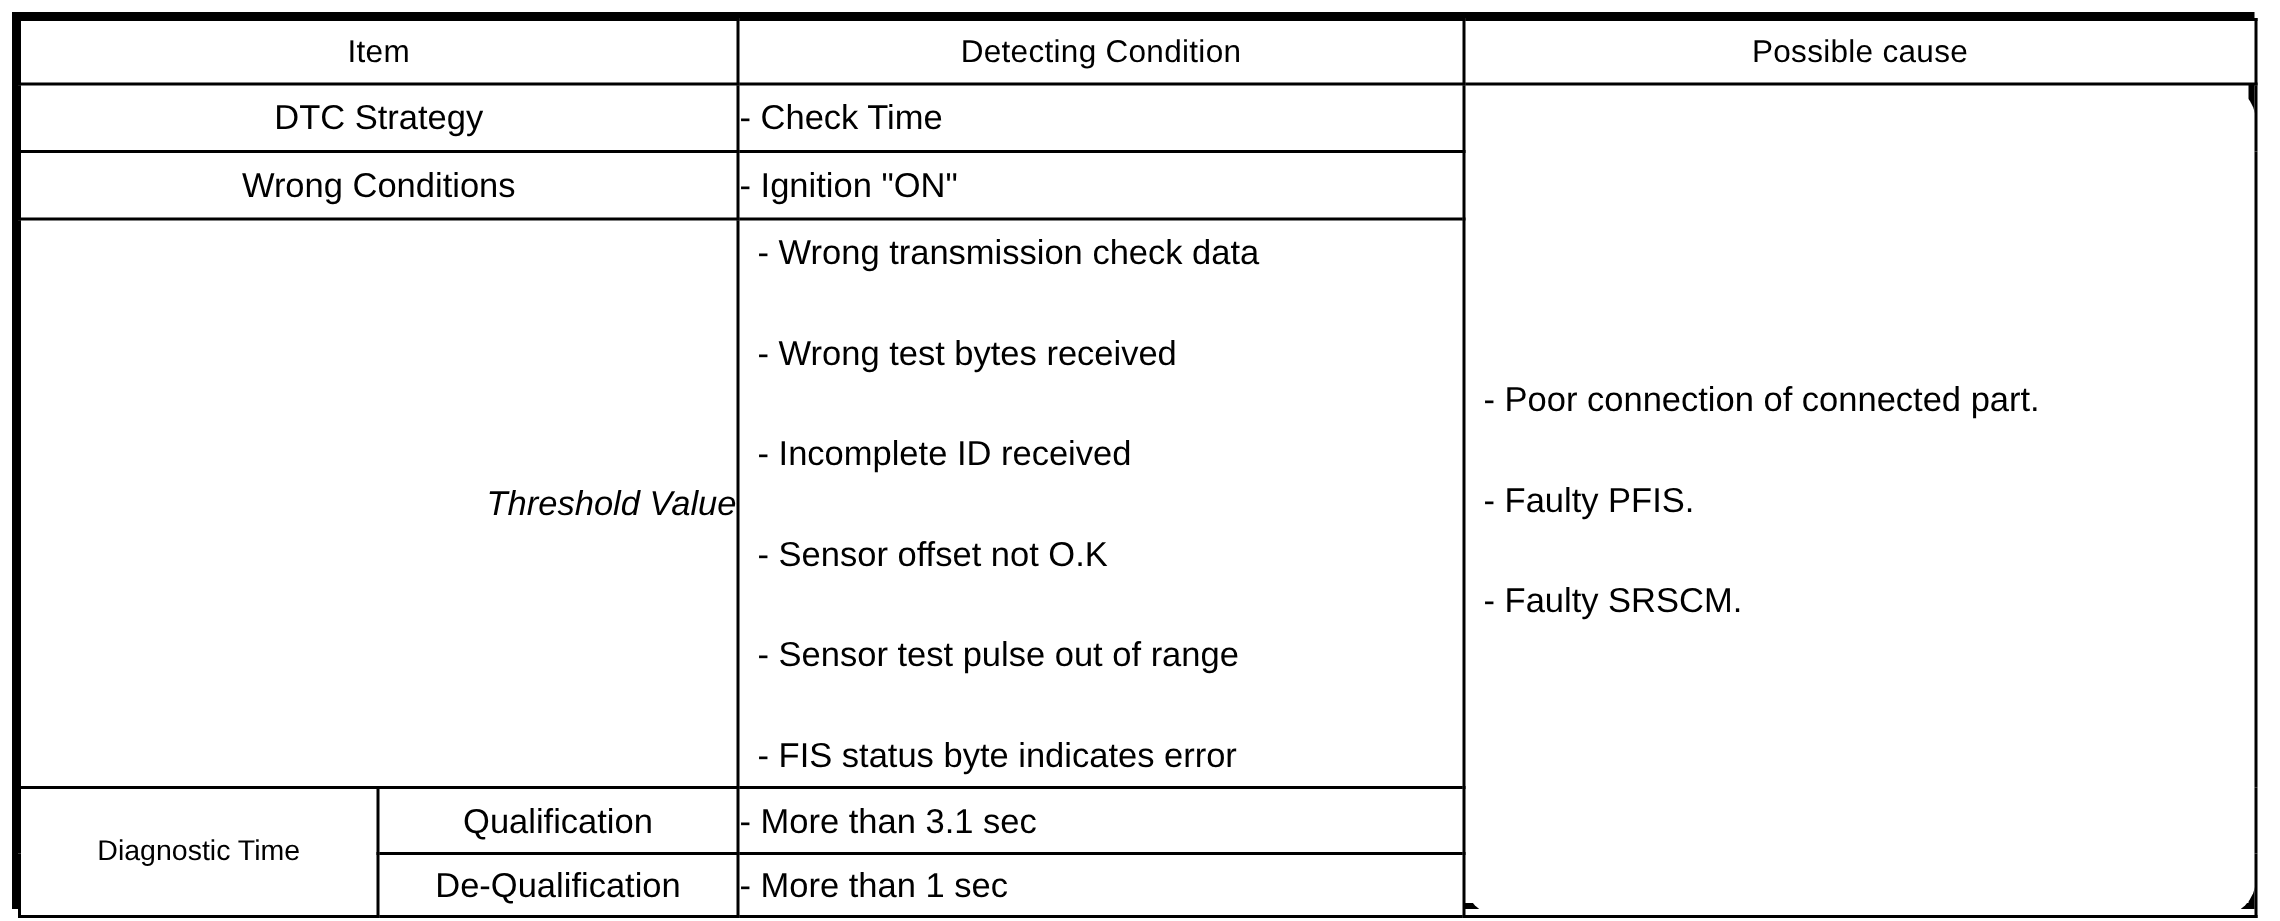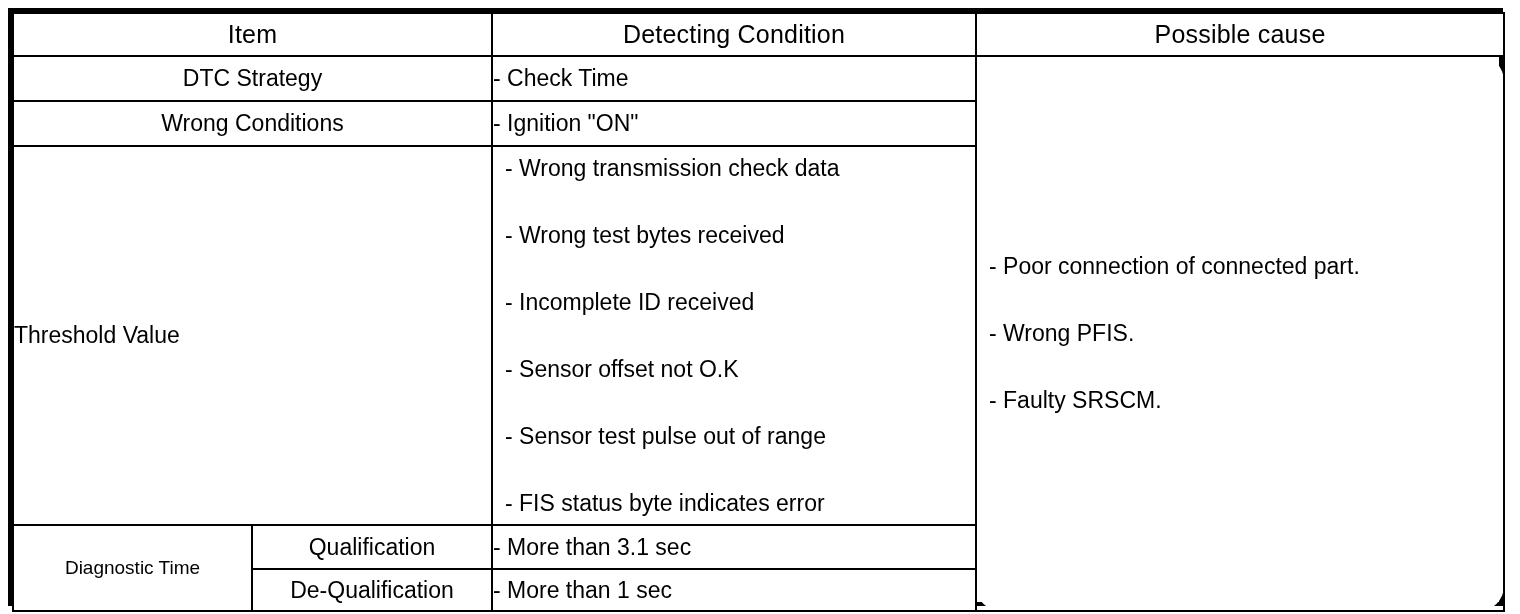--- a/index.html
+++ b/index.html
@@ -53,21 +53,21 @@
   
   .col-item-a  { width: 239px; }
   .col-item-b  { width: 240px; }
   .col-detect  { width: 484px; }
   .col-cause   { width: 528px; }
 
   
   .hdr {
     height: 41px;
     text-align: center;
-    font-size: 25px;
+    font-size: 21px;
     font-weight: bold;
     letter-spacing: 0.2px;
     border-bottom-width: 2px;
   }
 
   
   .cell-center {
     text-align: center;
     font-size: 23px;
   }
@@ -98,22 +98,23 @@
     display: block;
     white-space: nowrap;
   }
   .bullet-list.detect-list .bullet-line { margin: 0 0 44px 0; }
   .bullet-list.detect-list .bullet-line:last-child { margin-bottom: 0; }
 
   .bullet-list.cause-list .bullet-line { margin: 0 0 44px 0; }
   .bullet-list.cause-list .bullet-line:last-child { margin-bottom: 0; }
 
   .threshold-label {
-    text-align: left;
+    text-align: right;
     font-size: 23px;
+    font-style: italic;
   }
   .diag-label {
     text-align: center;
     font-size: 19px;
   }
   .cause-cell {
     vertical-align: middle;
     text-align: left;
     border-radius: 25px;
   }
@@ -138,21 +139,21 @@
           <td class="hdr">Detecting Condition</td>
           <td class="hdr">Possible cause</td>
         </tr>
 
         <tr class="row-dtc">
           <td class="cell-center thick-bottom" colspan="2">DTC Strategy</td>
           <td class="cell-left thick-bottom">- Check Time</td>
           <td class="cause-cell" rowspan="5">
             <span class="bullet-list cause-list">
               <span class="bullet-line">- Poor connection of connected part.</span>
-              <span class="bullet-line">- Wrong PFIS.</span>
+              <span class="bullet-line">- Faulty PFIS.</span>
               <span class="bullet-line">- Faulty SRSCM.</span>
             </span>
           </td>
         </tr>
 
         <tr class="row-enable">
           <td class="cell-center" colspan="2">Wrong Conditions</td>
           <td class="cell-left">- Ignition "ON"</td>
         </tr>
 

